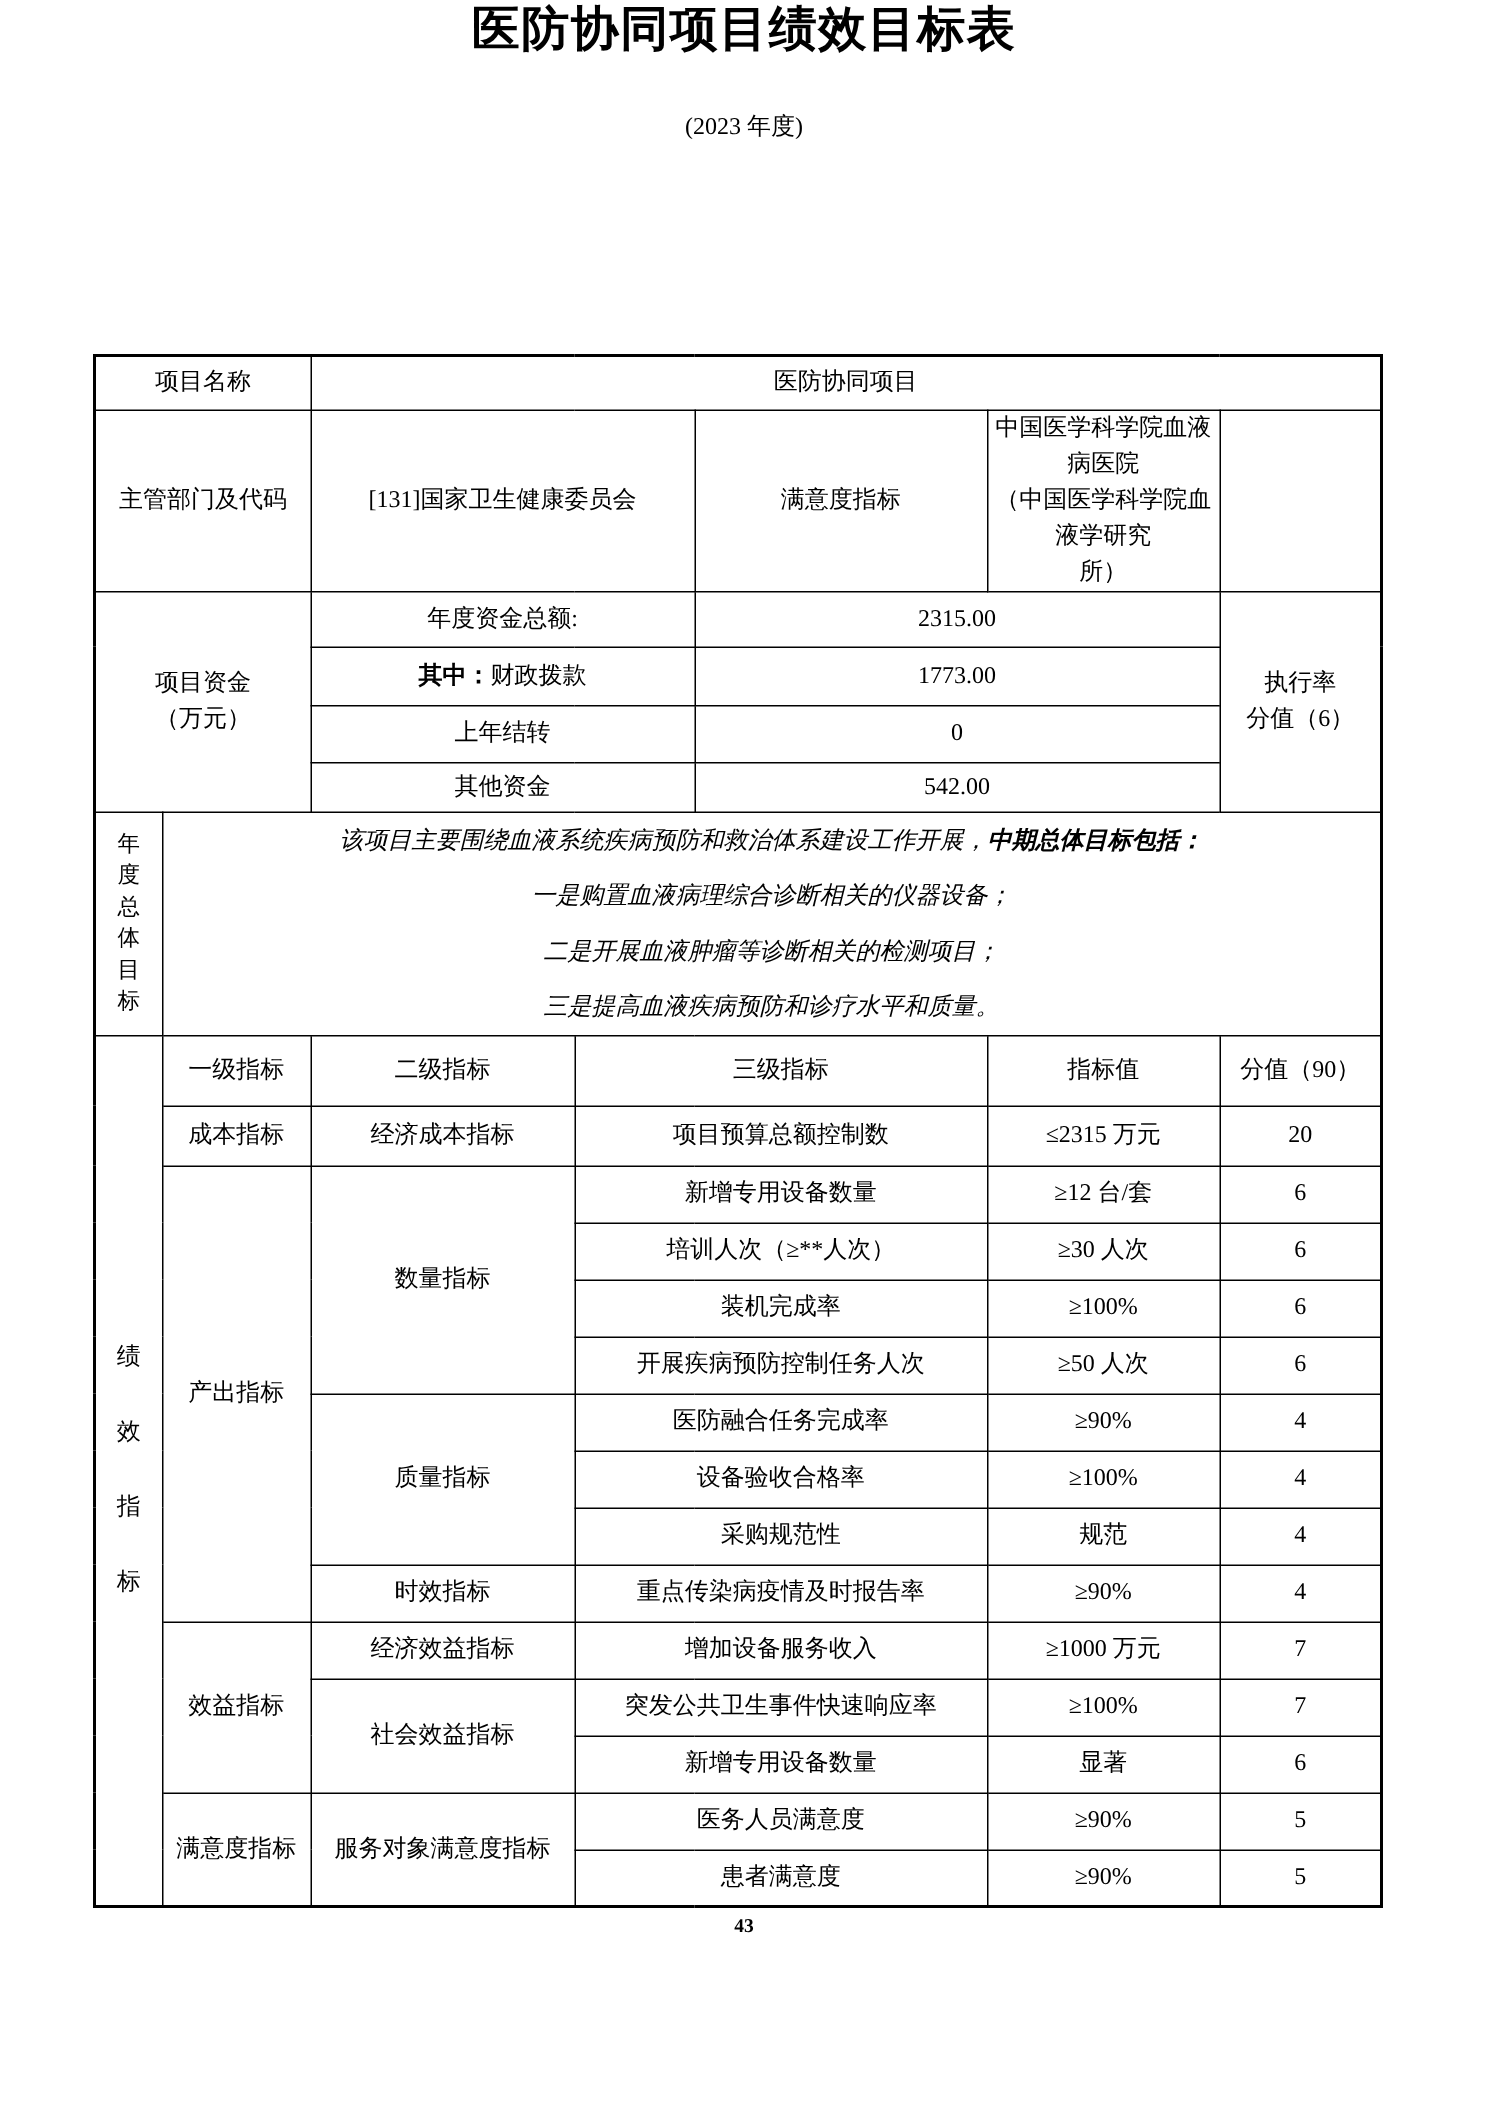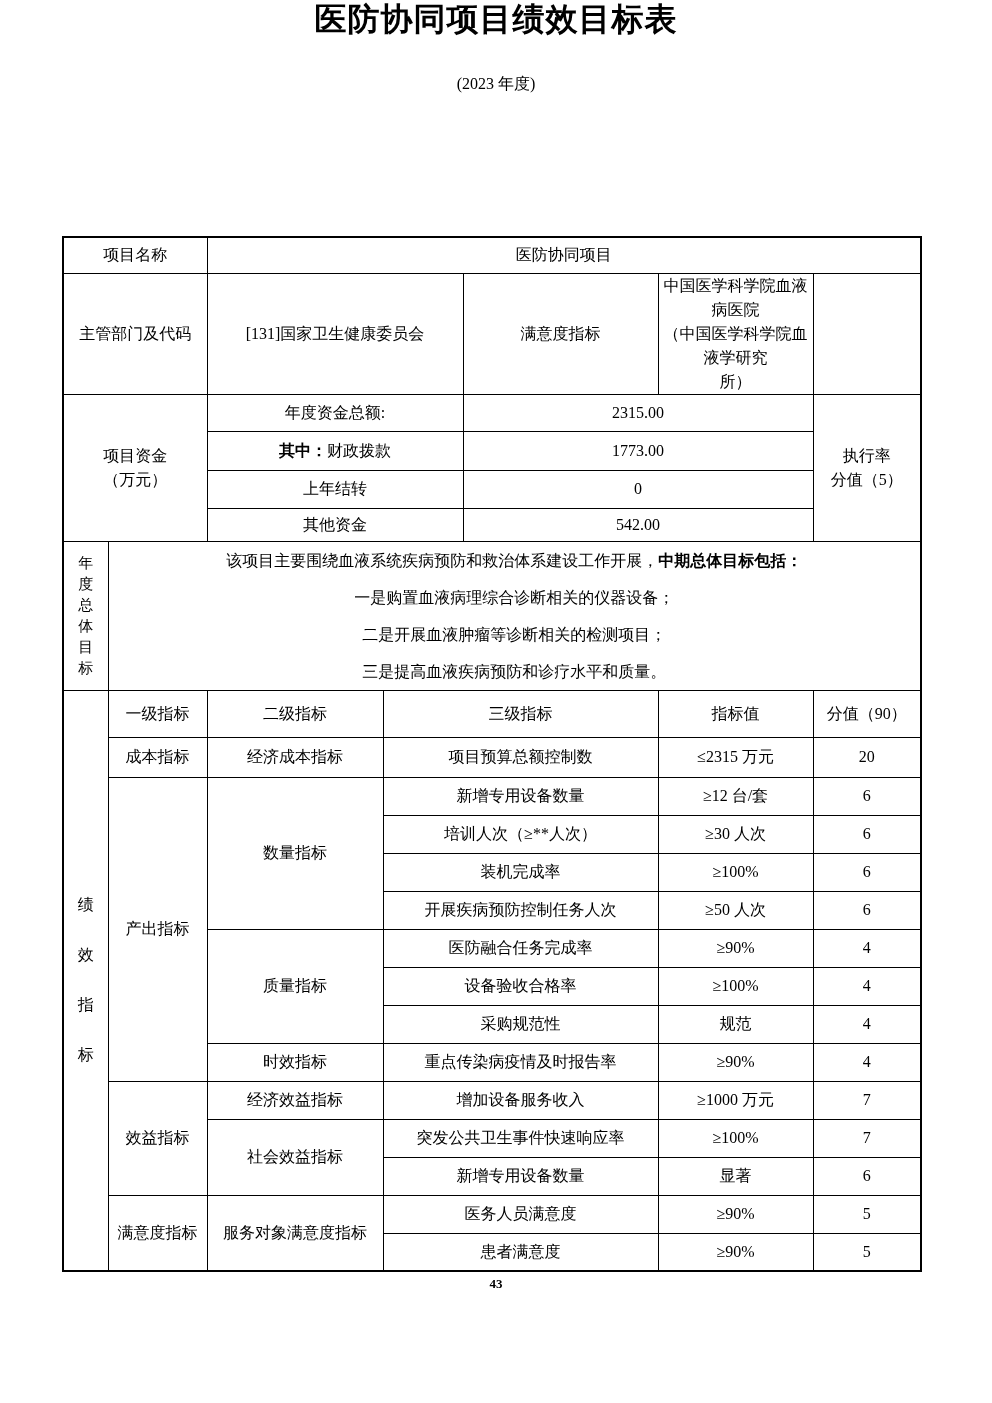--- a/index.html
+++ b/index.html
@@ -57,21 +57,21 @@
   td.fund-label-left{text-align:left;padding-left:16px;margin-left:18px;}
   td.fund-label-right{text-align:right;padding-right:42px;}
   td.fund-label-right b{font-weight:bold;}
   td.fund-value{text-align:right;padding-right:12px;}
 
   td.goal-cell{
     text-align:left;
     vertical-align:top;
     padding:10px 10px 0 6px;
   }
-  .goal-line{line-height:37px;white-space:nowrap;}
+  .goal-line{line-height:37px;white-space:nowrap;font-style:italic;}
   .goal-bold{font-weight:bold;}
 
   td.side-cell{padding:0;}
   .vlabel{display:flex;flex-direction:column;align-items:center;justify-content:center;height:100%;}
   .vlabel span{display:block;}
   .vlabel.tight span{line-height:21px;font-size:15px;}
   .vlabel.loose span{line-height:50px;font-size:16px;}
 
   td.lv1{padding:0 14px;line-height:42px;}
   td.lv2{padding:0 22px;line-height:42px;}
@@ -123,21 +123,21 @@
       </tr>
       <tr class="fr1">
         <td colspan="2" rowspan="4" class="fund-side">
             <div>项目资金</div>
             <div>（万元）</div>
           </td>
         <td colspan="2" class="fund-label-left">年度资金总额:</td>
         <td colspan="2" class="fund-value">2315.00</td>
         <td rowspan="4" class="exec-cell">
             <div>执行率</div>
-            <div>分值（5）</div>
+            <div>分值（6）</div>
           </td>
       </tr>
       <tr class="fr2">
         <td colspan="2" class="fund-label-right"><b>其中：</b><span>财政拨款</span></td>
         <td colspan="2" class="fund-value">1773.00</td>
       </tr>
       <tr class="fr3">
         <td colspan="2" class="fund-label-right">上年结转</td>
         <td colspan="2" class="fund-value">0</td>
       </tr>

